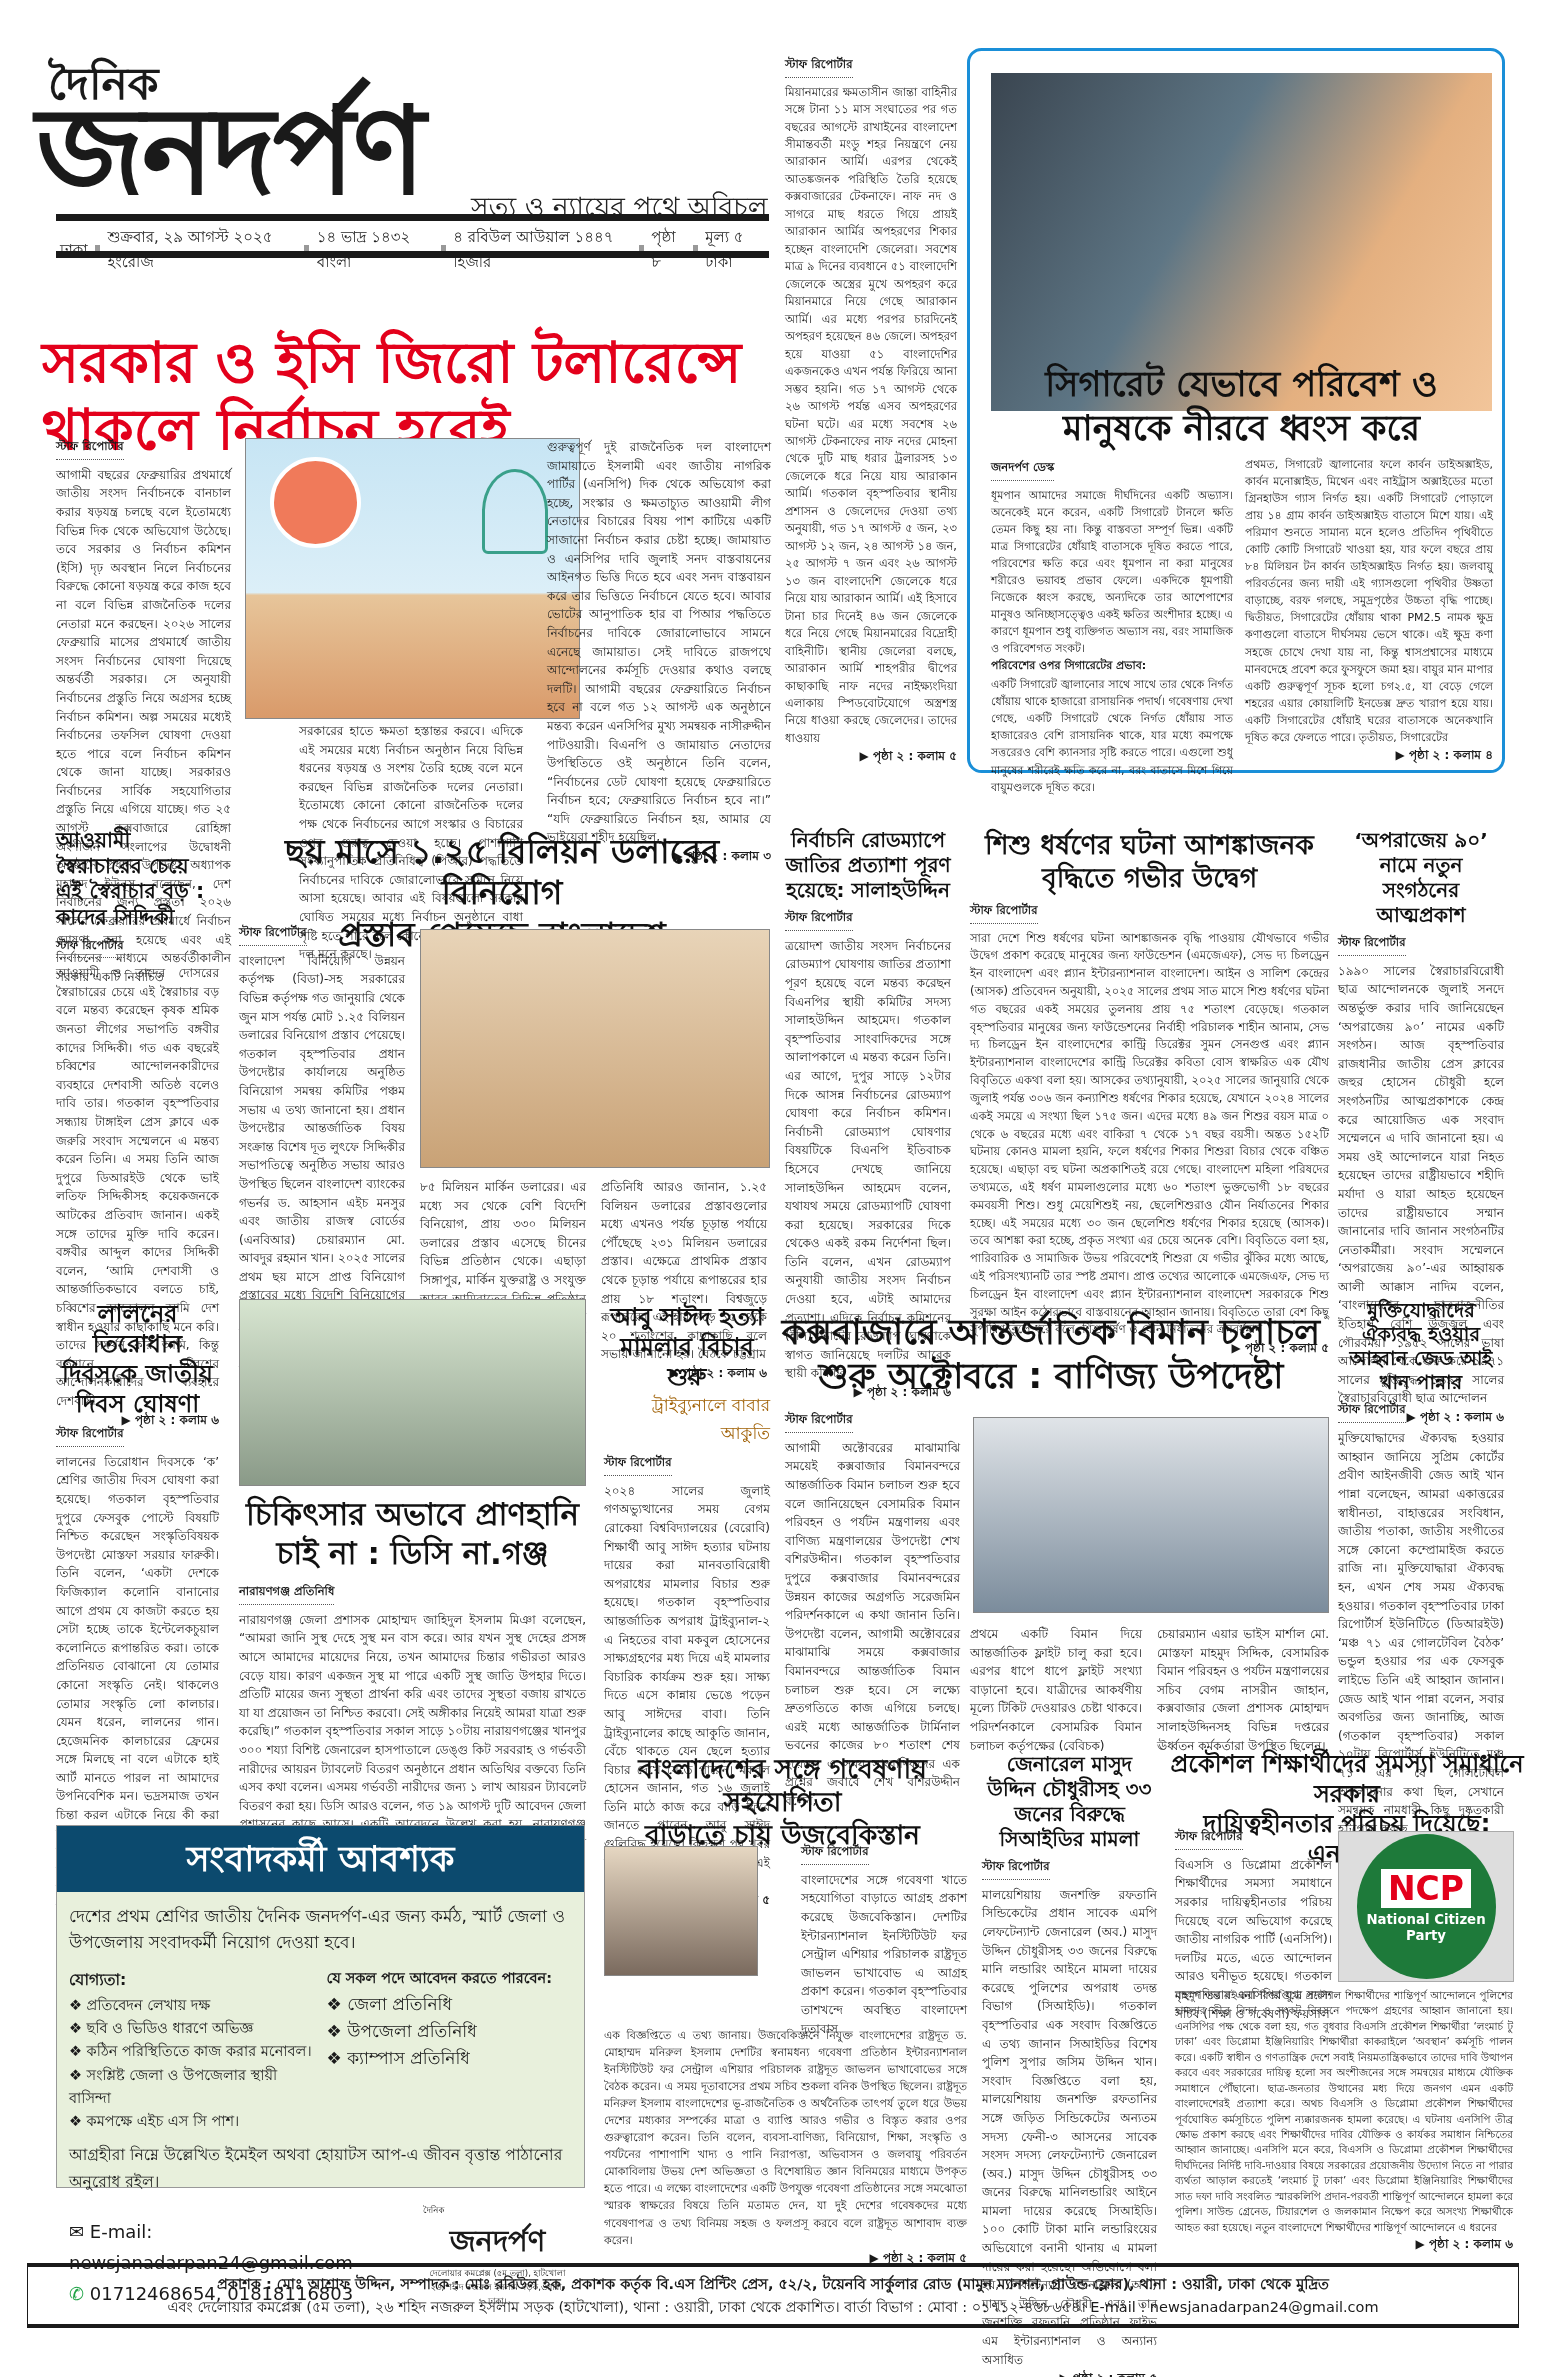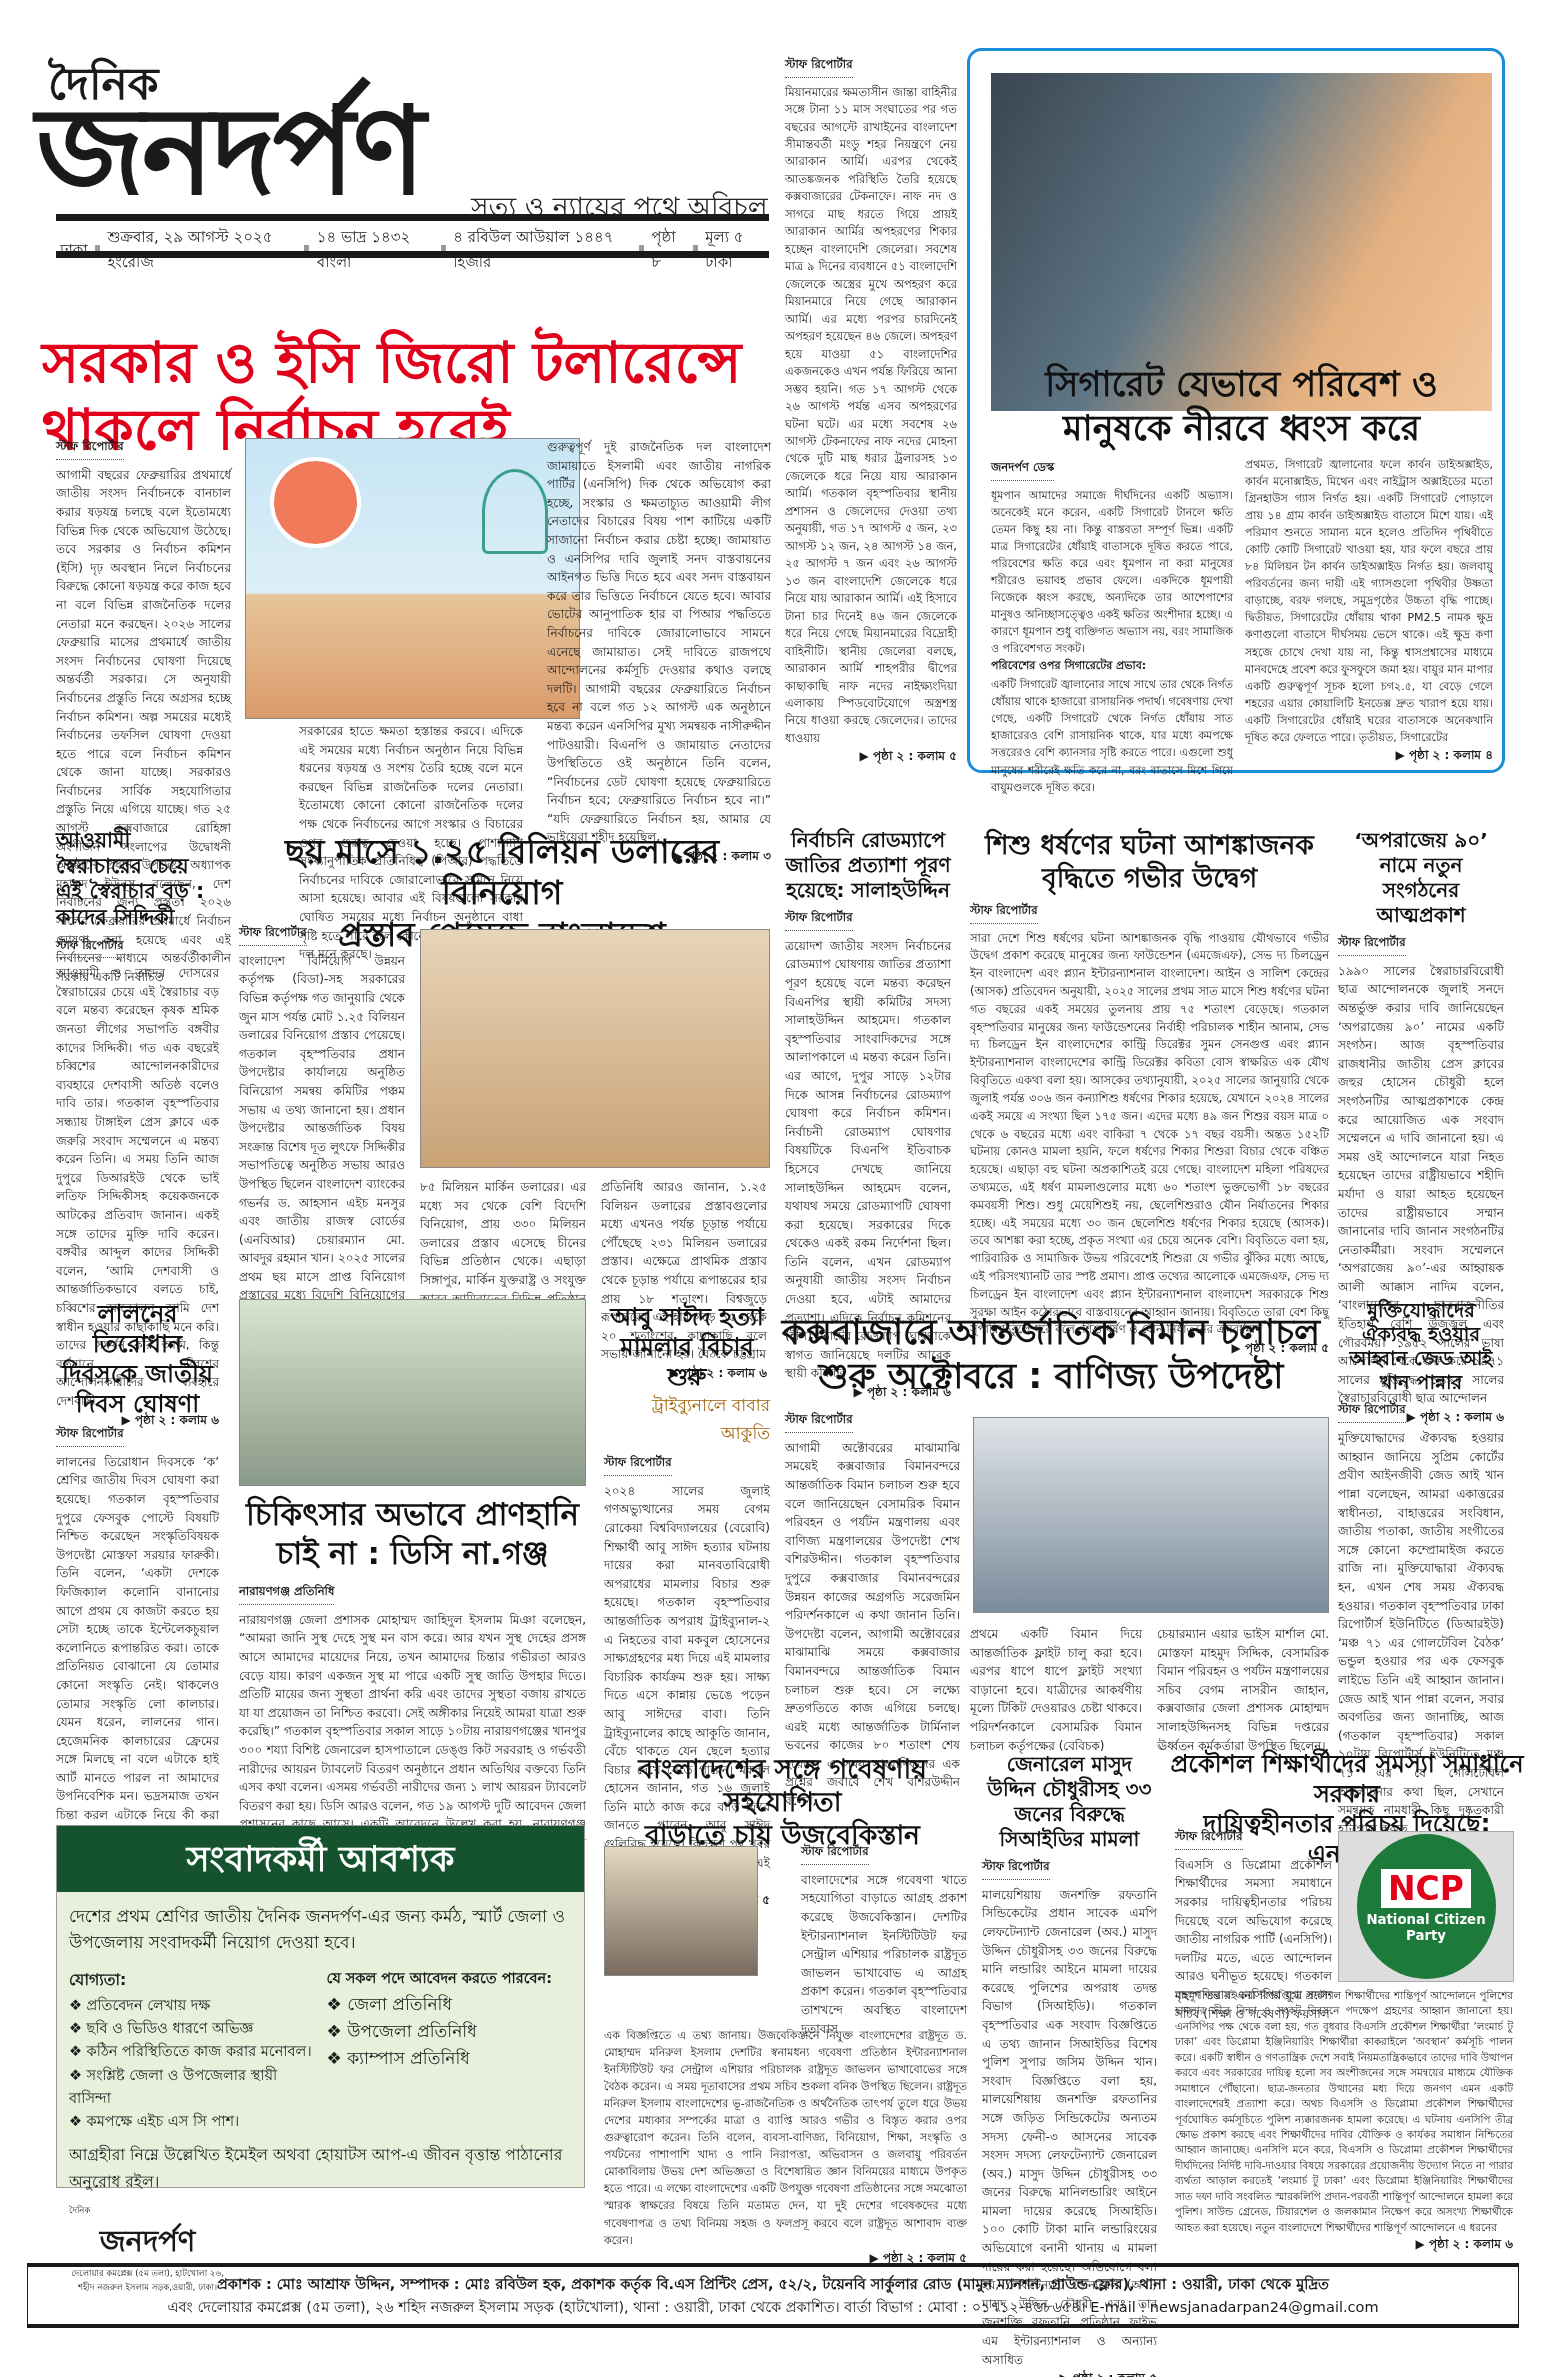--- a/index.html
+++ b/index.html
@@ -13,21 +13,21 @@
 .dateline .sep{width:6px;height:11px;background:#999;display:inline-block}
 .lead-title{left:42px;top:329px;width:731px;text-align:left;font-size:56px;font-weight:900;color:#e3001b;line-height:1.2}
 .byline{font-size:11.5px;font-weight:700;border-bottom:1.2px dotted #555;display:inline-block;padding-bottom:1.8px;margin-bottom:6px}
 .body{font-size:12px;line-height:1.55;text-align:justify;color:#222}
 .jump{font-weight:700;font-size:12px;text-align:right}
 .hl{font-weight:900;color:#111;text-align:center;line-height:1.25}
 .photo{background:#ccc;border:0.6px solid #888}
 .smoke-box{left:967px;top:48px;width:538px;height:725px;border:3px solid #1a8fd8;border-radius:14.5px}
 .smoke-img{left:991px;top:73px;width:501px;height:338px;background:linear-gradient(120deg,#3a4550 0%,#5e7685 40%,#e4b080 70%,#f2c59a 100%)}
 .ad-box{left:56px;top:1825px;width:529px;height:363px;border:1.2px solid #999;background:#e8f0dc}
-.ad-head{background:#14532d;color:#fff;font-size:35px;font-weight:900;text-align:center;height:133px;line-height:133px;width:100%}
+.ad-head{background:#0c4a6e;color:#fff;font-size:35px;font-weight:900;text-align:center;height:133px;line-height:133px;width:100%}
 .footer-box{left:27px;top:2263px;width:1492px;height:65px;border-top:4.8px solid #1a1a1a;border-bottom:4.8px solid #1a1a1a;border-left:1.2px solid #1a1a1a;border-right:1.2px solid #1a1a1a;text-align:center;font-size:14.5px;padding-top:6px;line-height:1.6}
 .ncp-logo{left:1338px;top:1831px;width:176px;height:151px;background:#ddd;border:0.6px solid #aaa;display:flex;align-items:center;justify-content:center}
 .ncp-circle{width:139px;height:145px;border-radius:50%;background:#1e7a3a;display:flex;flex-direction:column;align-items:center;justify-content:center;color:#fff}
 .ncp-box{background:#fff;color:#e3001b;font-size:33px;font-weight:900;padding:0 7.3px;margin-bottom:4.8px}
 .ncp-text{font-size:13.3px;font-weight:700;text-align:center;line-height:1.2}
 </style>
 </head>
 <body>
 
 <div class="abs masthead-small">দৈনিক</div>
@@ -205,20 +205,24 @@
       <div style="font-size:14.5px;font-weight:700">যে সকল পদে আবেদন করতে পারবেন:</div>
       <div style="font-size:17px;line-height:1.6">
         <div>❖ <span>জেলা প্রতিনিধি</span></div>
         <div>❖ <span>উপজেলা প্রতিনিধি</span></div>
         <div>❖ <span>ক্যাম্পাস প্রতিনিধি</span></div>
       </div>
     </div>
   </div>
   <div style="padding:8.5px 12px;font-size:15.7px">আগ্রহীরা নিম্নে উল্লেখিত ইমেইল অথবা হোয়াটস আপ-এ জীবন বৃত্তান্ত পাঠানোর অনুরোধ রইল।</div>
   <div style="display:flex;padding:0 12px;justify-content:space-between;align-items:flex-end">
+    <div style="font-size:18px;line-height:1.7">
+      <div><span>✉</span> <span>E-mail: newsjanadarpan24@gmail.com</span></div>
+      <div><span style="color:#1ea345">✆</span> <span>01712468654, 01818116803</span></div>
+    </div>
     <div style="width:157px;text-align:center">
       <div style="font-size:8.5px;text-align:left">দৈনিক</div>
       <div style="font-size:29px;font-weight:900">জনদর্পণ</div>
       <div style="font-size:8.5px">দেলোয়ার কমপ্লেক্স (৫ম তলা), হাটখোলা ২৬, শহীদ নজরুল ইসলাম সড়ক,ওয়ারী, ঢাকা।</div>
     </div>
   </div>
 </div>
 
 <div class="abs hl" style="left:601px;top:1752px;width:363px;font-size:26.6px">
   <div>বাংলাদেশের সঙ্গে গবেষণায় সহযোগিতা</div>

